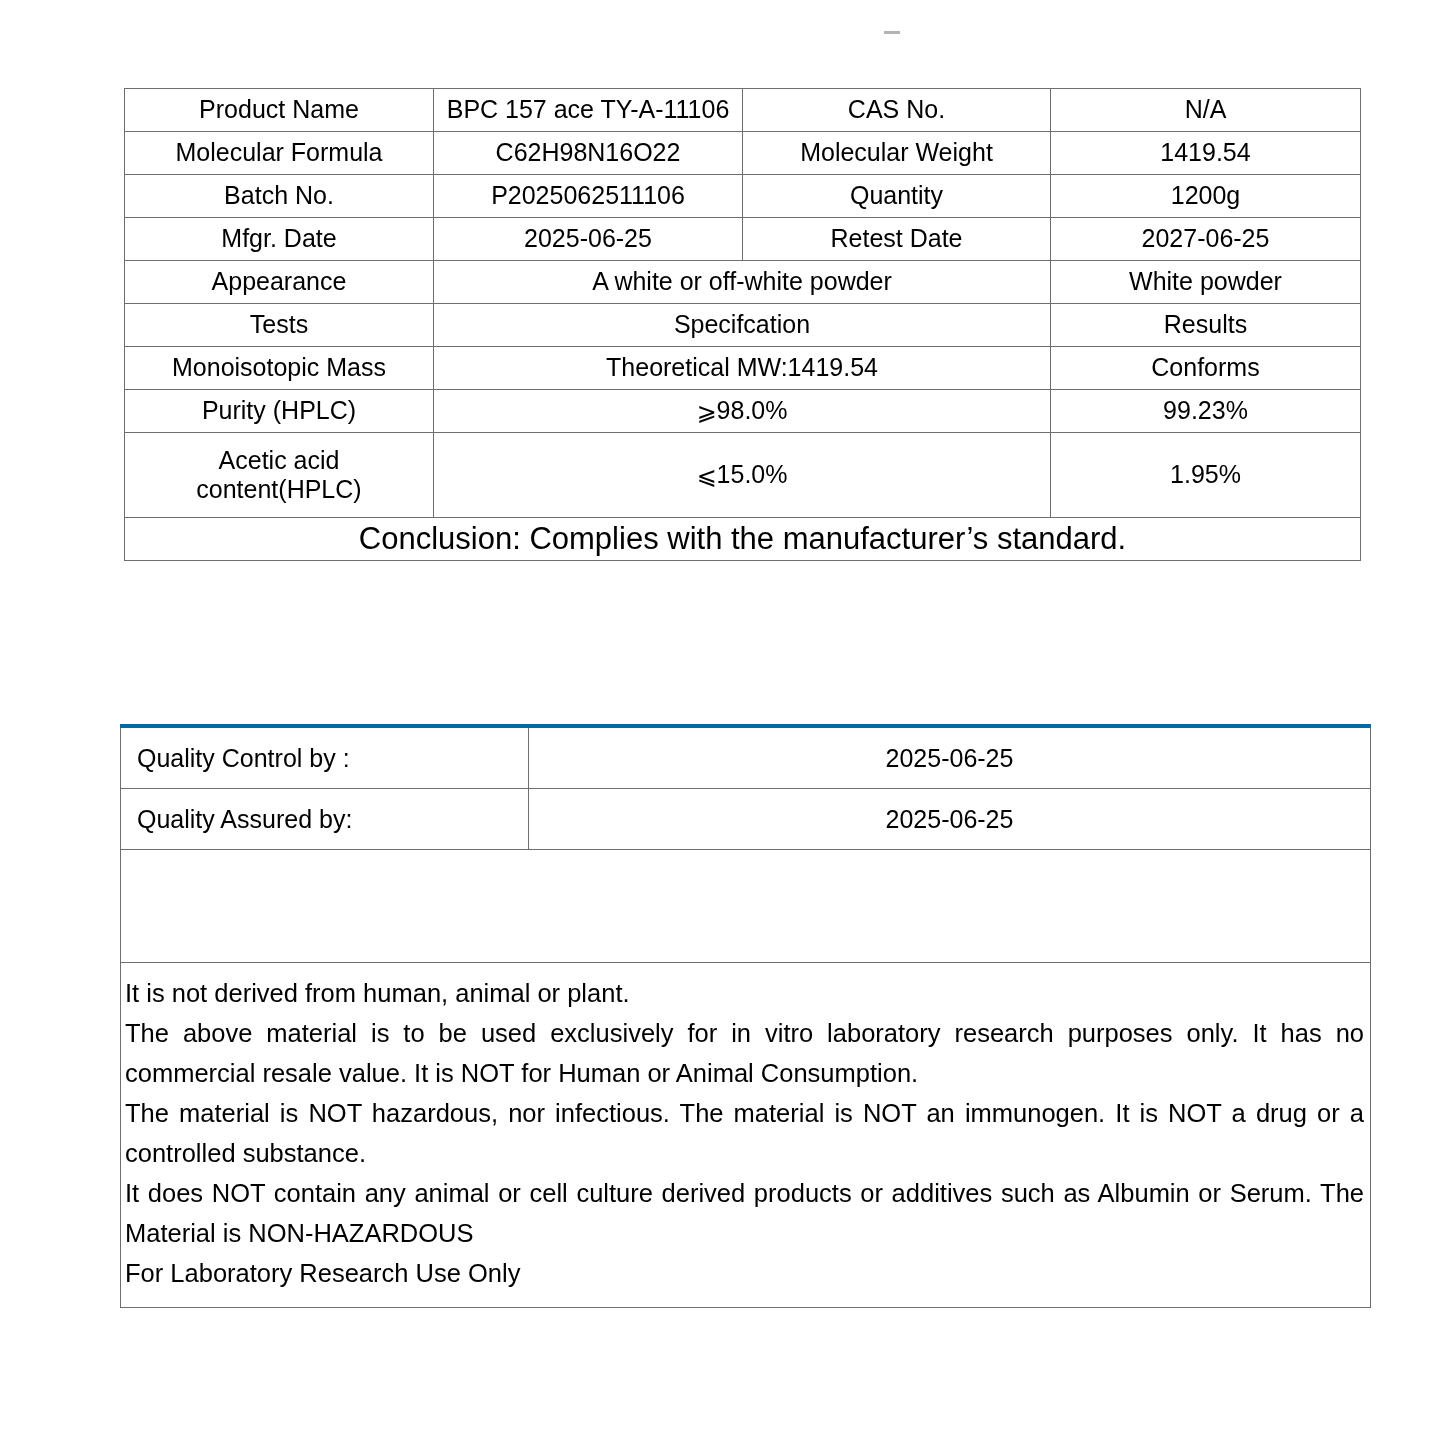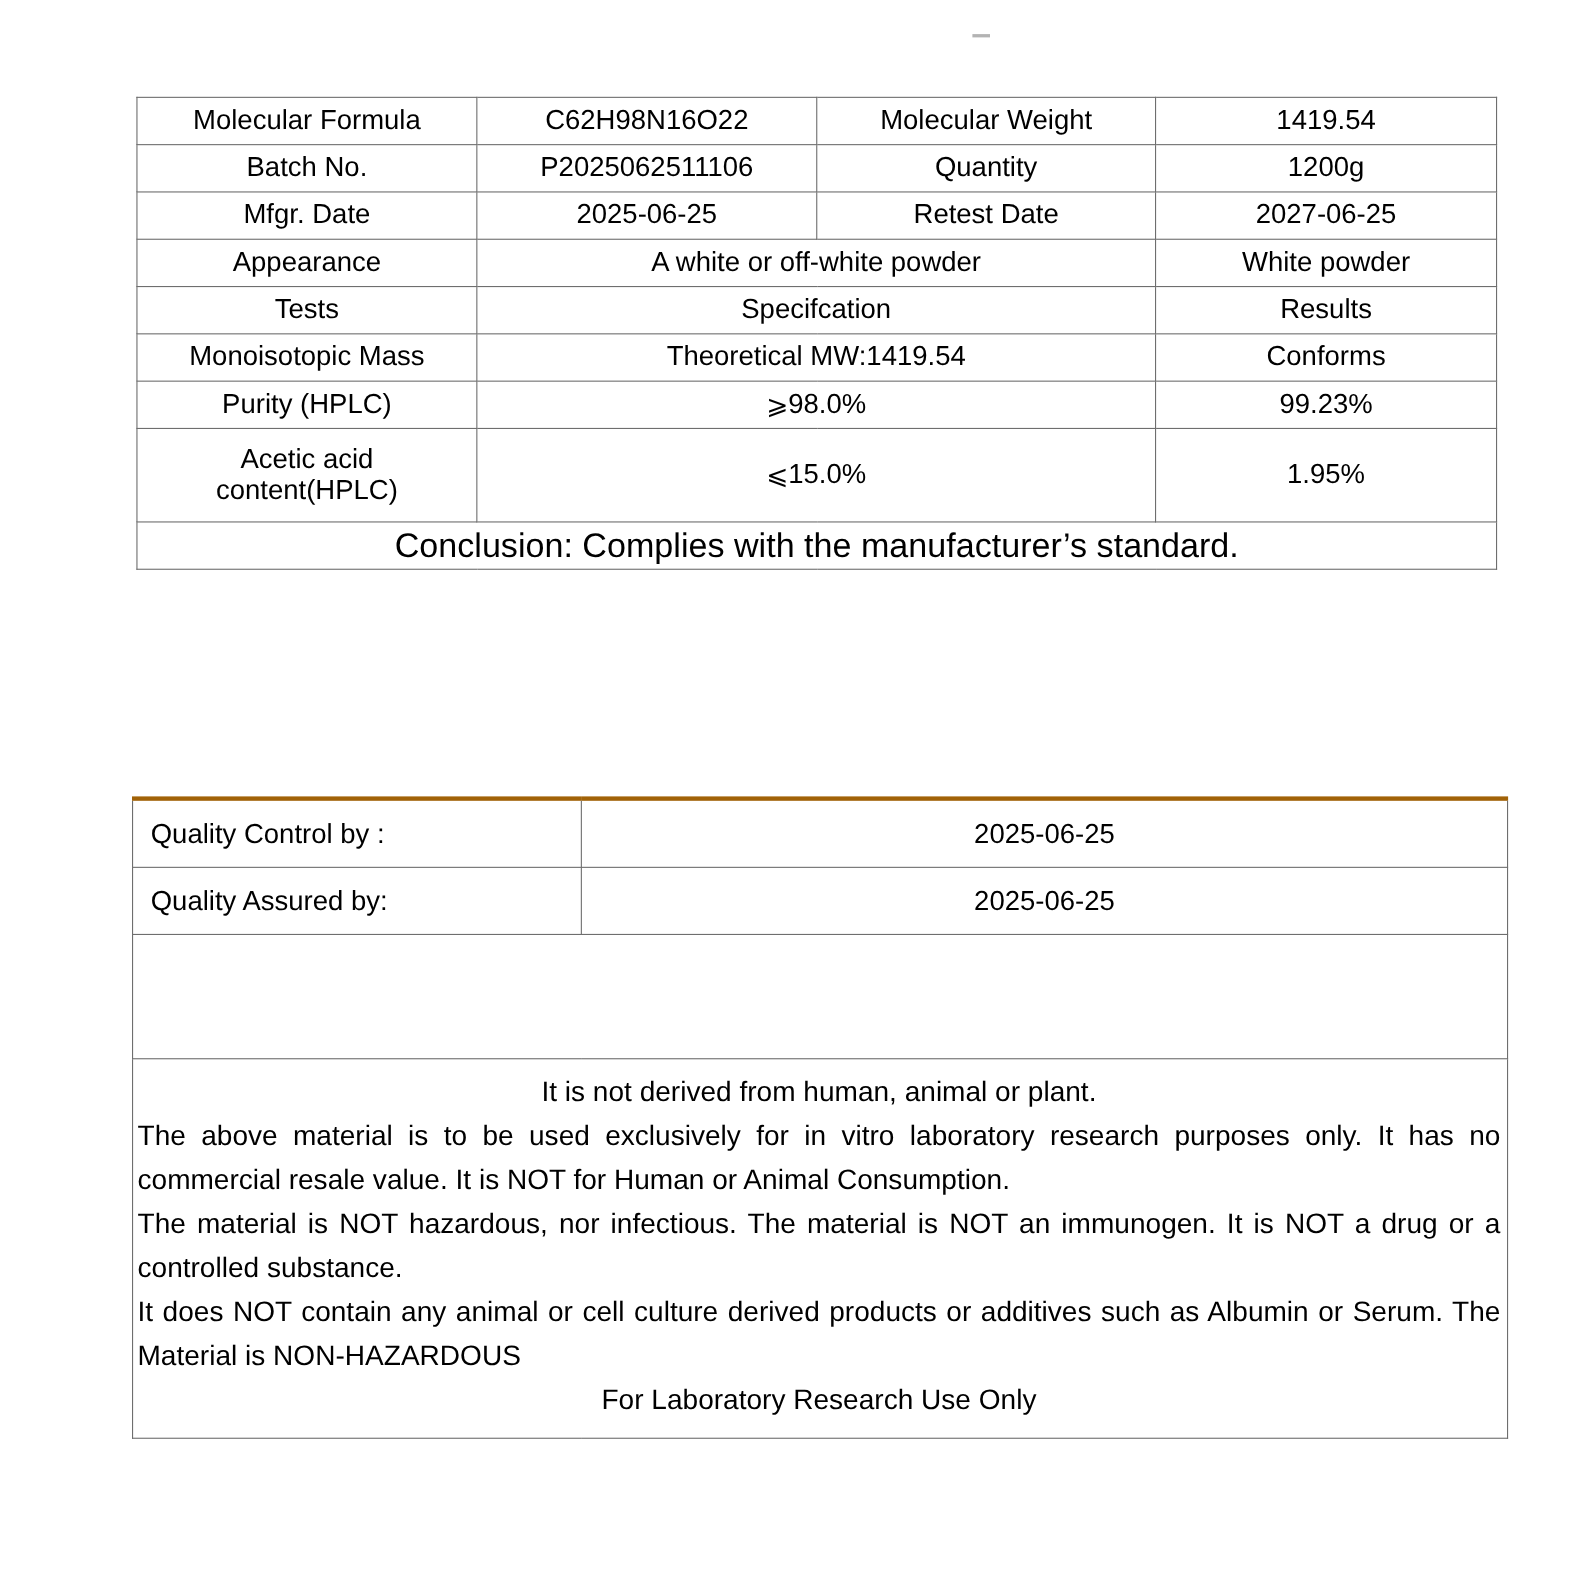--- a/index.html
+++ b/index.html
@@ -85,57 +85,63 @@
     border: 1.6px solid #6e6e6e;
     padding: 0 0 0 16px;
     vertical-align: middle;
     height: 60px;
   }
   .sig-table td.val {
     text-align: center;
     padding: 0;
   }
   .sig-table tr.top-heavy td {
-    border-top: 4px solid #a16207;
+    border-top: 4px solid #0369a1;
   }
   .sig-table td.blank {
     height: 112px;
   }
   .sig-table td.disclaimer {
     padding: 10px 6px 14px 4px;
     height: auto;
     vertical-align: top;
   }
 
   .disc-p {
     margin: 0;
     font-size: 25.5px;
     line-height: 40px;
     text-align: justify;
     text-justify: inter-word;
   }
   .disc-p.nojust {
-    text-align: center;
+    text-align: left;
   }
 </style>
 </head>
 <body>
 
 <div class="page">
 
   <div class="top-artifact"></div>
 
   <table class="coa-table">
     <colgroup>
       <col style="width:309px">
       <col style="width:309px">
       <col style="width:308px">
       <col style="width:310px">
     </colgroup>
     <tbody>
+      <tr>
+        <td>Product Name</td>
+        <td>BPC 157 ace TY-A-11106</td>
+        <td>CAS No.</td>
+        <td>N/A</td>
+      </tr>
       <tr>
         <td>Molecular Formula</td>
         <td>C62H98N16O22</td>
         <td>Molecular Weight</td>
         <td>1419.54</td>
       </tr>
       <tr>
         <td>Batch No.</td>
         <td>P2025062511106</td>
         <td>Quantity</td>

